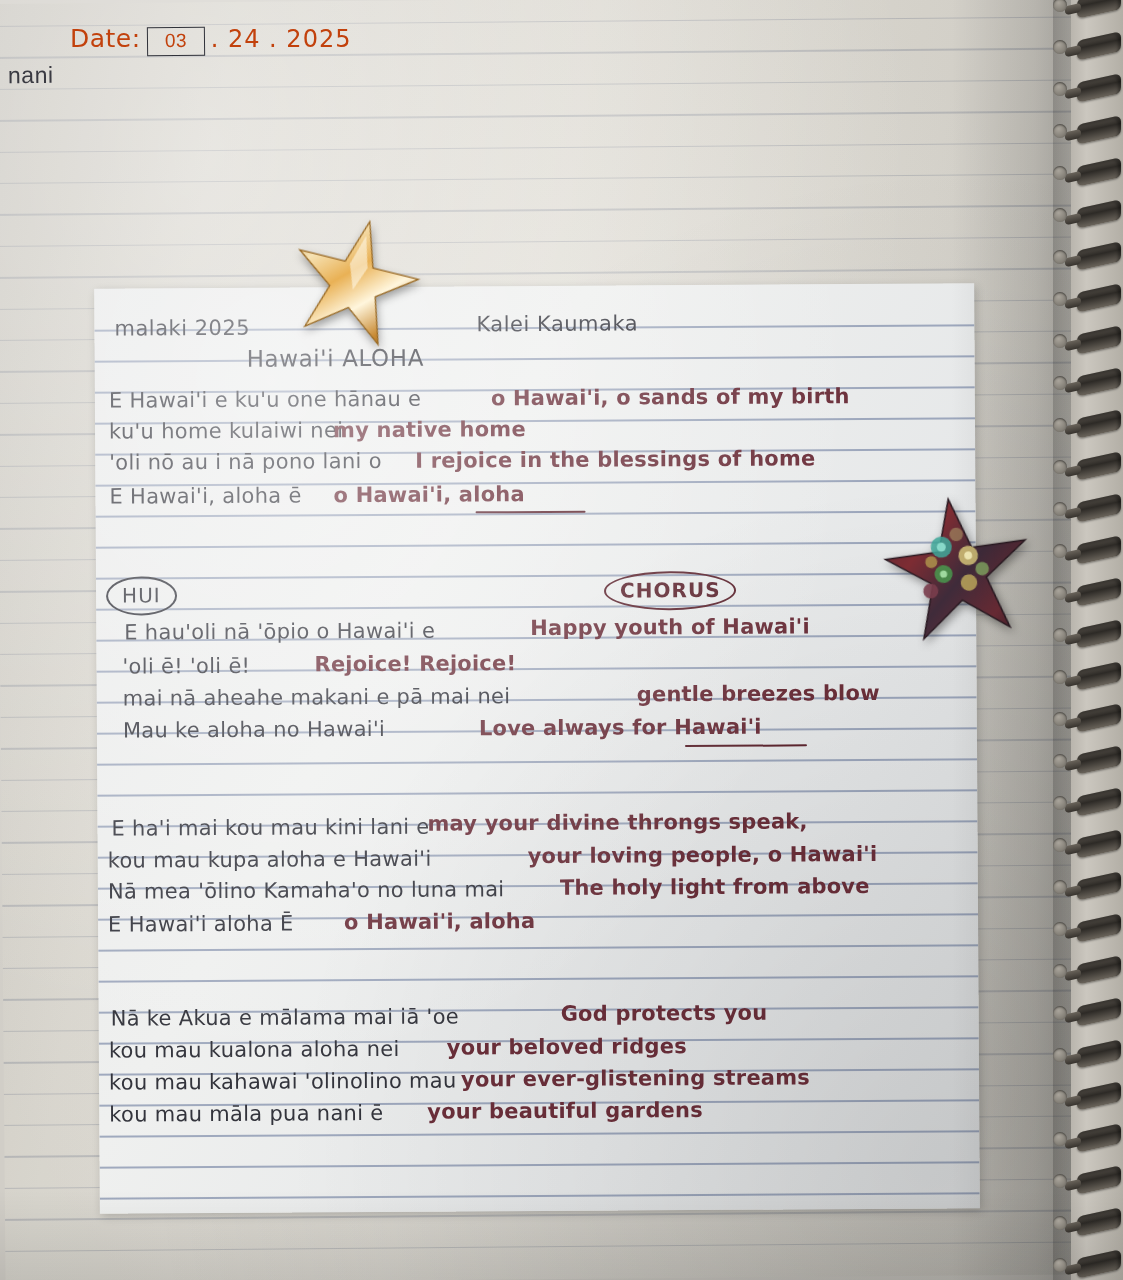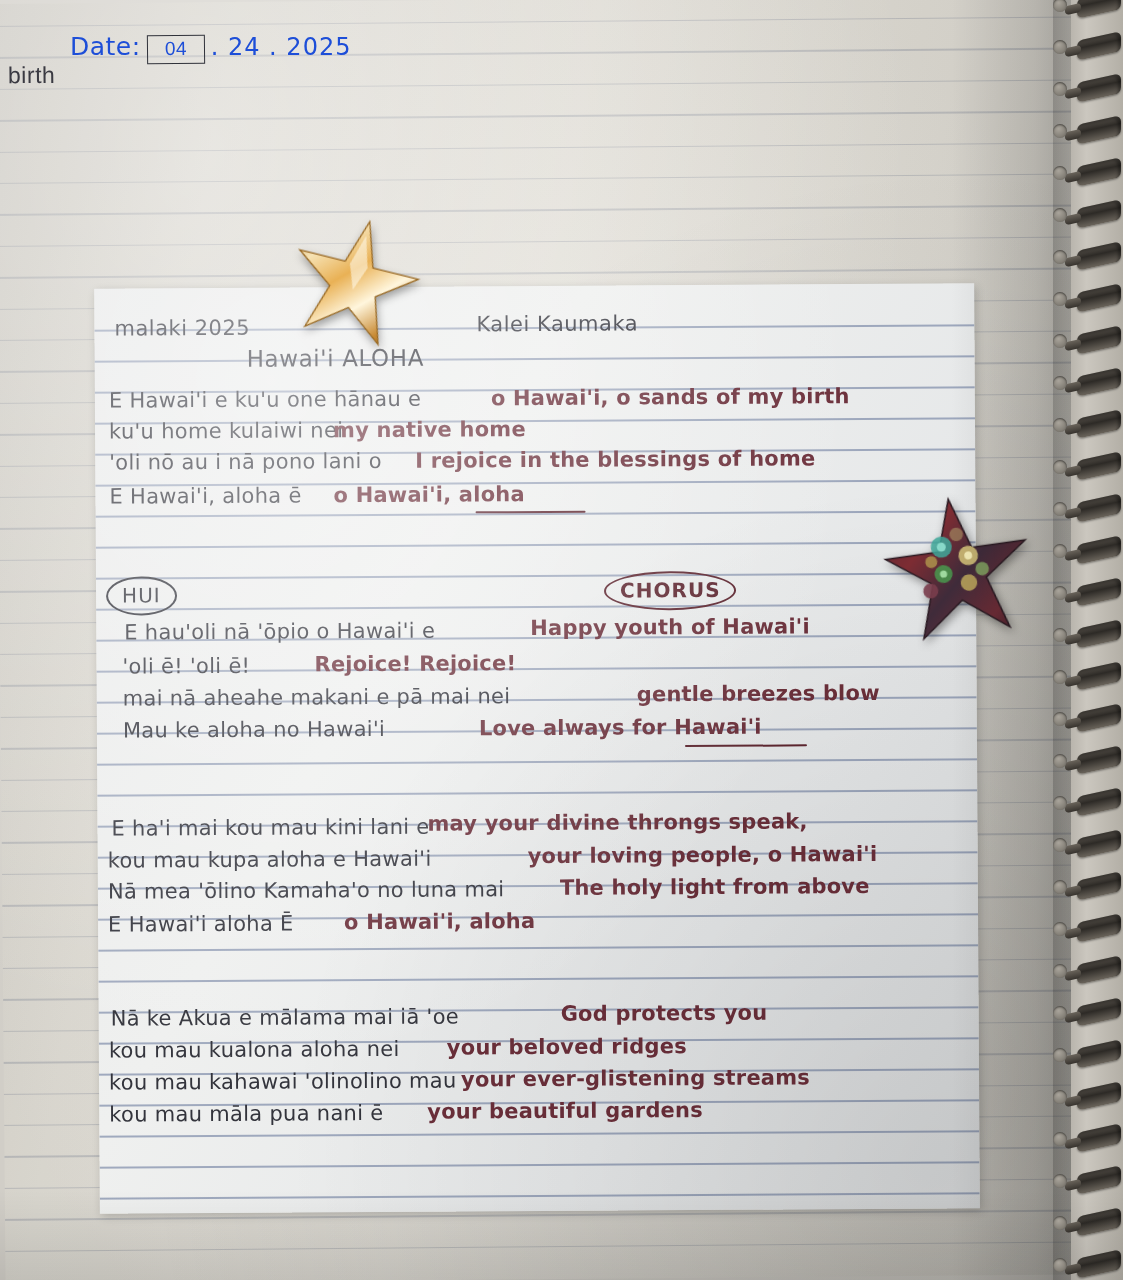--- a/index.html
+++ b/index.html
@@ -83,25 +83,25 @@
     right: 56px;
     width: 14px; height: 14px;
     border-radius: 50%;
     background: radial-gradient(circle at 40% 35%, #a9a49b, #6e6a62);
     box-shadow: inset 0 1px 2px rgba(0,0,0,0.5);
   }
 
   
   .date-line {
     position: absolute;
-    left: 70px; top: 32px;
+    left: 70px; top: 24px;
     display: flex; align-items: baseline; gap: 6px;
     font-family: "DejaVu Sans", sans-serif;
     font-size: 25px;
-    color: #1d4ed8;
+    color: #c2410c;
     letter-spacing: 0.5px;
   }
   .date-label { font-weight: 500; }
   .date-box {
     display: inline-block;
     min-width: 44px;
     padding: 2px 6px 3px;
     border: 1.6px solid #30323a;
     text-align: center;
     font-size: 19px;
@@ -233,24 +233,24 @@
 
 <div id="page">
 
   <div class="paper sheet-rotate">
     <div class="page-rules"></div>
   </div>
   <div class="paper-shade"></div>
 
   <div class="date-line">
     <span class="date-label">Date:</span>
-    <span class="date-box">04</span>
+    <span class="date-box">03</span>
     <span class="date-rest">. 24 . 2025</span>
   </div>
-  <div class="mele">birth</div>
+  <div class="mele">nani</div>
 
   <div class="lyric-sheet">
     <div class="rules"></div>
 
     <div class="hw meta" style="left:20px; top:28px;">malaki 2025</div>
     <div class="hw meta" style="left:382px; top:26px;">Kalei Kaumaka</div>
     <div class="hw title" style="left:152px; top:58px;">Hawai'i ALOHA</div>
 
     <div class="hw haw" style="left:14px; top:100px;">E Hawai'i e ku'u one hānau e</div>
     <div class="hw eng" style="left:396px; top:100px;">o Hawai'i, o sands of my birth</div>

